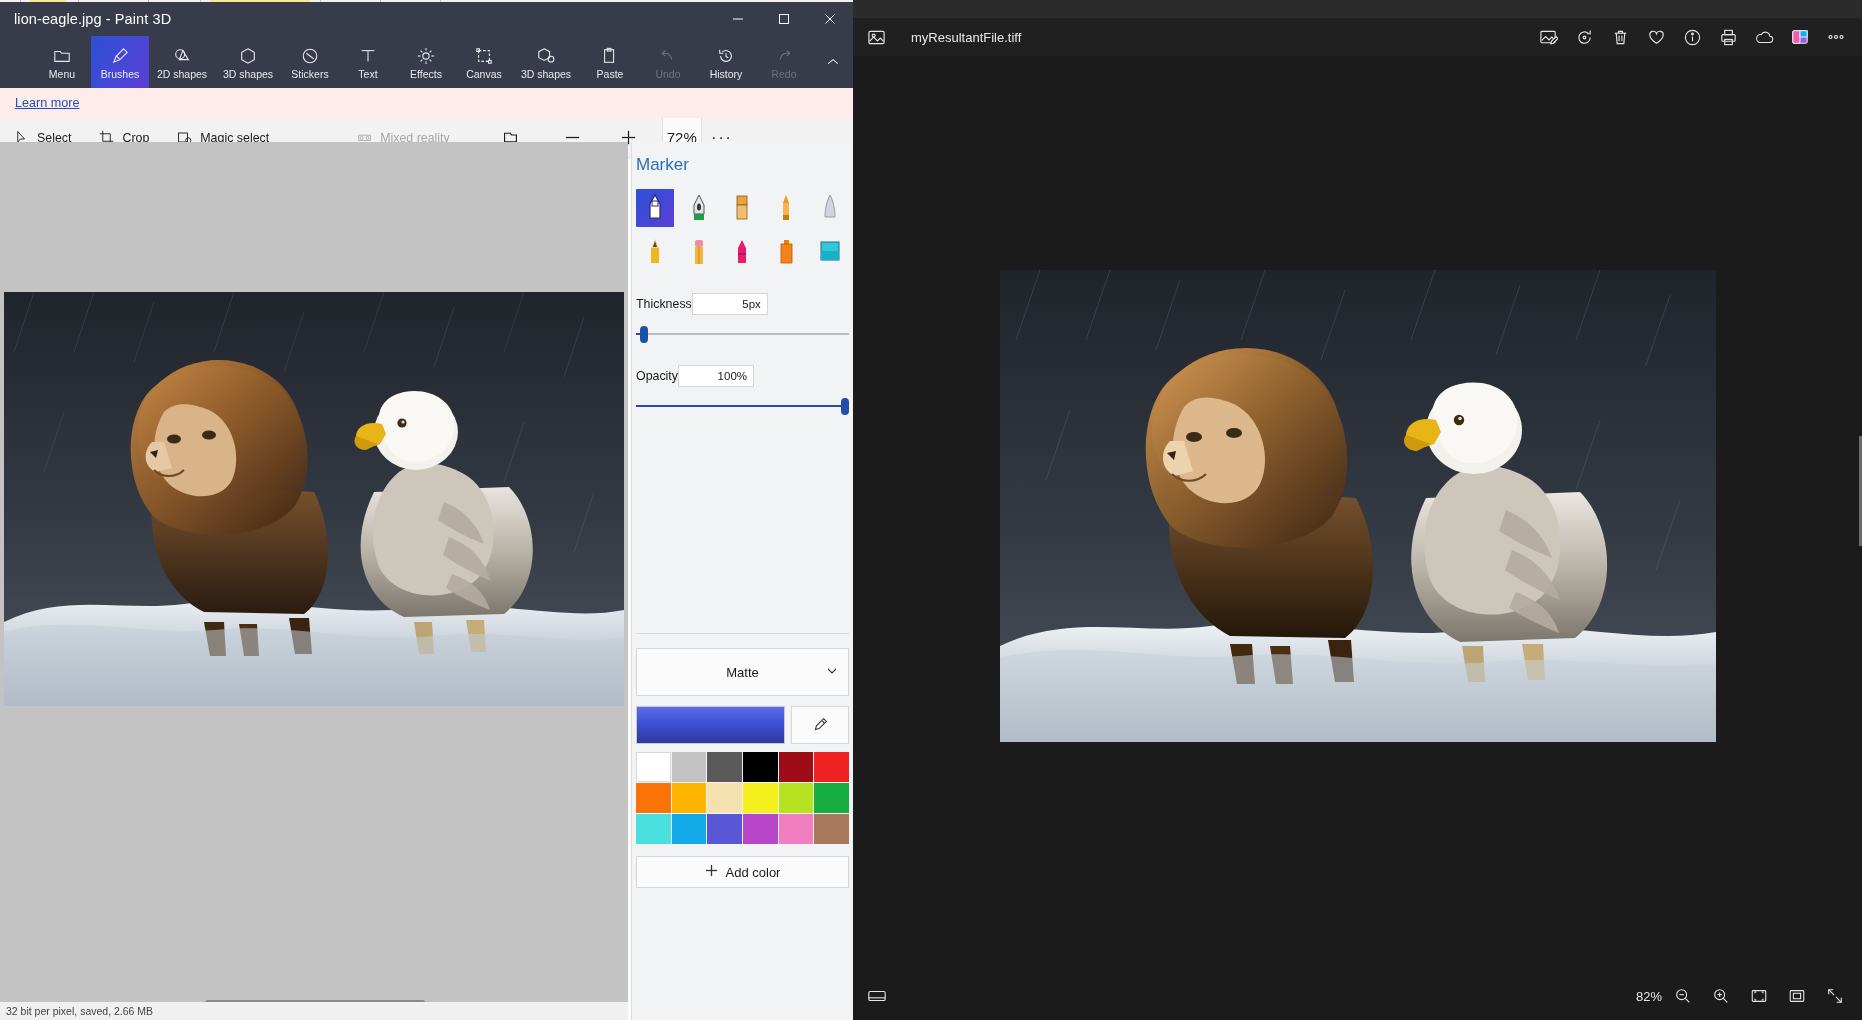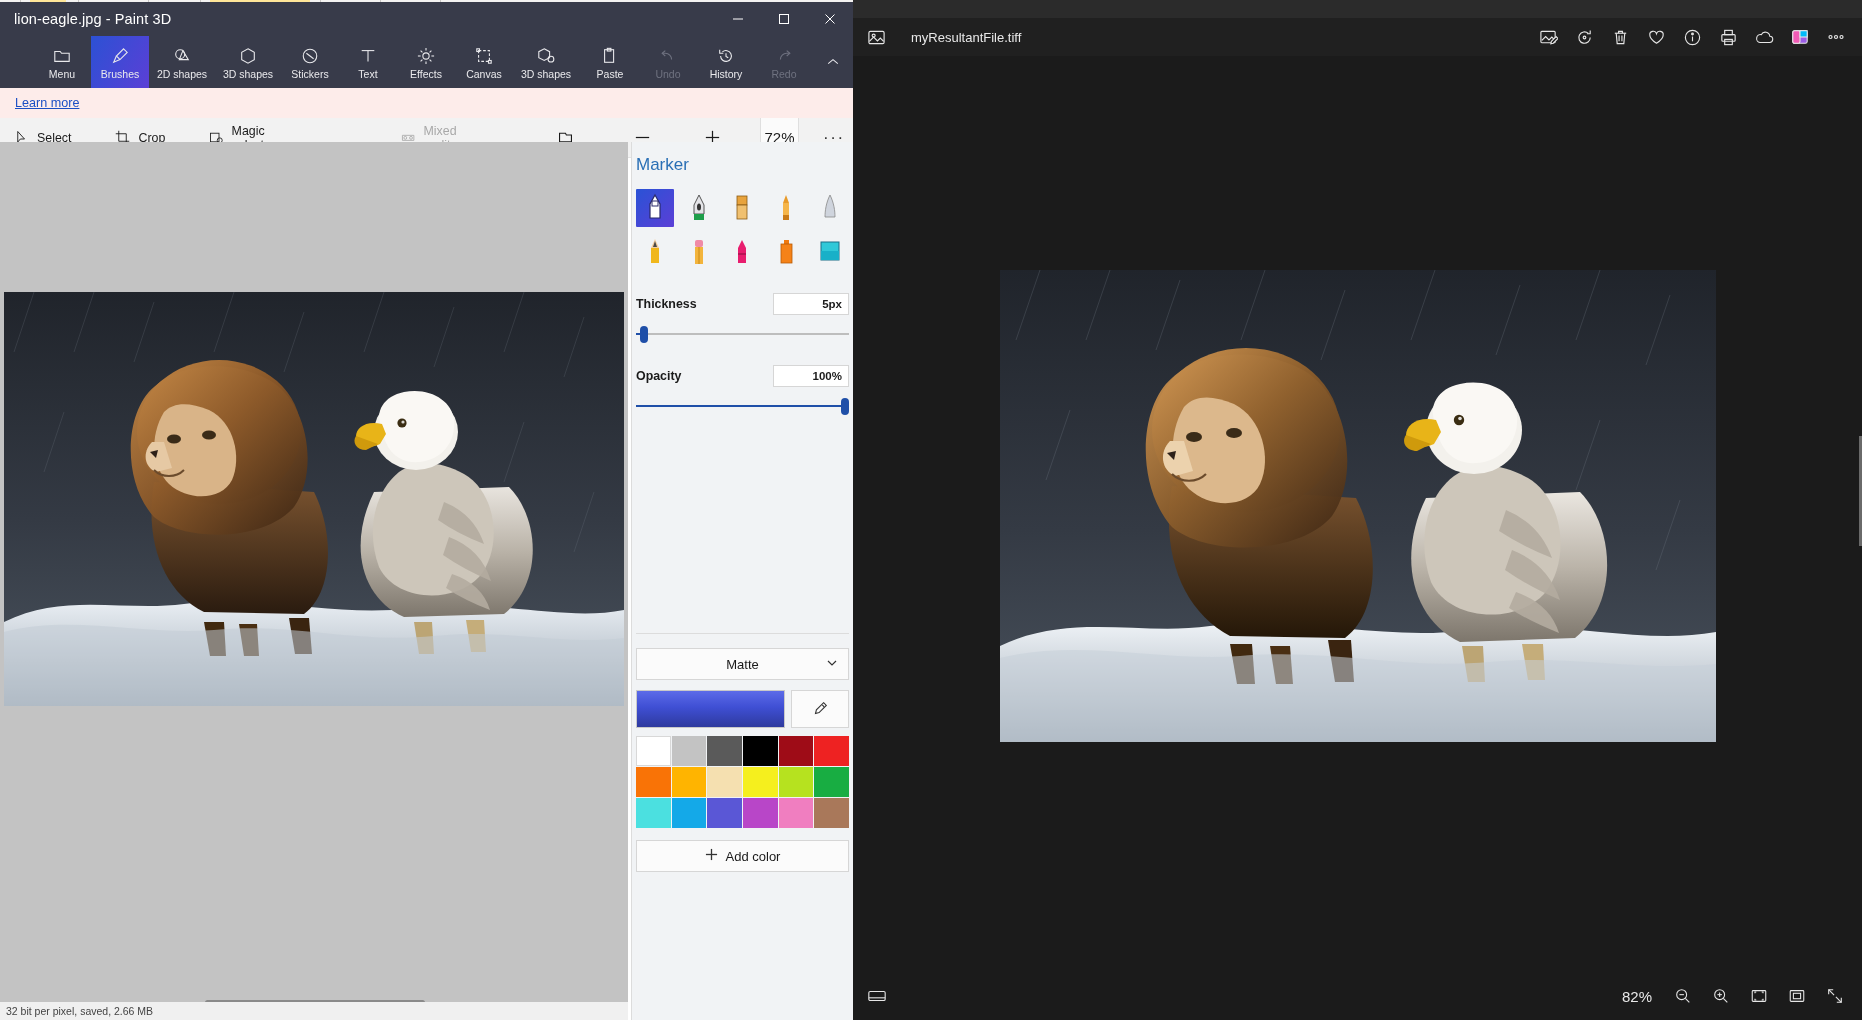--- a/index.html
+++ b/index.html
@@ -64,21 +64,21 @@
   
   .banner {
     height: 30px; background: #fdecea; display: flex; align-items: center;
     padding-left: 10px; font-size: 12.6px; color: #1a1a1a;
   }
   .banner a { color: #1c4fc4; text-decoration: underline; margin-left: 5px; }
 
   
   .subbar {
     height: 40px; background: #f2f2f2; display: flex; align-items: center;
-    border-bottom: 1px solid #e2e2e2; position: relative; gap: 16px;
+    border-bottom: 1px solid #e2e2e2; position: relative;
   }
   .sb-item {
     display: flex; align-items: center; gap: 8px; height: 40px;
     padding: 0 14px; font-size: 12.4px; color: #1a1a1a; cursor: default;
   }
   .sb-item.dim { color: #a8a8a8; }
   .sb-item svg { stroke: #1a1a1a; fill: none; stroke-width: 1.2; }
   .sb-item.dim svg { stroke: #a8a8a8; }
   .sb-icon-btn {
     width: 42px; height: 40px; display: flex; align-items: center; justify-content: center;
@@ -125,41 +125,40 @@
   }
   .tp-title { font-size: 17px; color: #2a6fb5; margin: 13px 0 14px 0; font-weight: 400; }
   .brush-grid { display: grid; grid-template-columns: repeat(5, 1fr); gap: 6px; }
   .brush-cell {
     height: 38px; display:flex; align-items:center; justify-content:center;
     border-radius: 1px; cursor: default; background: transparent;
   }
   .brush-cell.sel { background: linear-gradient(135deg,#2a52d6 0%,#5b3fd6 100%); }
   .slider-label { font-size: 12.4px; color: #1a1a1a; }
   .row-label {
-    display:flex; align-items:center; justify-content:space-between;
+    display:flex; align-items:center; 
     margin-top: 22px;
-    font-weight: bold;
   }
   .numbox {
     width: 76px; height: 22px; background:#ffffff; border:1px solid #d6d6d6;
     font-size: 11.5px; color:#1a1a1a; display:flex; align-items:center;
     justify-content:flex-end; padding-right: 6px;
   }
   .slider { position: relative; height: 18px; margin-top: 10px; }
   .slider .track {
     position:absolute; left:0; right:0; top: 8px; height: 2px; background:#bdbdbd;
   }
   .slider .fill { position:absolute; left:0; top:8px; height:2px; background:#1f4fa8; }
   .slider .knob {
     position:absolute; top: 1px; width: 8px; height: 17px; border-radius: 4px;
     background:#1f4fa8;
   }
   .tp-divider { border-top: 1px solid #dcdcdc; margin-top: 218px; }
   .dropdown {
-    margin-top: 14px; height: 32px; background:#fbfbfb; border: 1px solid #d6d6d6;
+    margin-top: 14px; height: 48px; background:#fbfbfb; border: 1px solid #d6d6d6;
     display:flex; align-items:center; justify-content:center; position:relative;
     font-size: 13px; color:#1a1a1a; cursor: default;
   }
   .dropdown .chev { position:absolute; right: 10px; top: 50%; transform: translateY(-50%); }
   .colorrow { margin-top: 10px; display:flex; gap: 6px; }
   .curcolor {
     flex: 1; height: 38px; border: 1px solid #c9c9c9;
     background: linear-gradient(180deg,#5c6be8 0%,#3f4fd4 45%,#2e3a9e 100%);
   }
   .eyedrop {
@@ -202,21 +201,21 @@
     background:#1b1b1b; display:flex; align-items:center; justify-content:center;
     overflow: hidden;
   }
   .ph-img-wrap { position: relative; width: 716px; height: 472px; overflow:hidden; }
   .ph-bottom {
     position:absolute; left:0; bottom:0; right:0; height: 48px;
     background:#1b1b1b; display:flex; align-items:center;
   }
   .ph-bl { margin-left: 14px; display:flex; align-items:center; }
   .ph-br { margin-left: auto; display:flex; align-items:center; padding-right: 10px; gap: 4px; }
-  .ph-zoomtext { font-size: 15px; color:#e8e8e8; margin-right: 10px; }
+  .ph-zoomtext { font-size: 13px; color:#e8e8e8; }
   .ph-bbtn { width: 34px; height:34px; display:flex; align-items:center; justify-content:center; }
   .ph-bbtn svg { stroke:#e6e6e6; fill:none; stroke-width:1.2; }
   .ph-scroll-r { position:absolute; right:0; top: 380px; width: 3px; height: 110px; background:#6a6a6a; }
 
   
   .art { position:absolute; inset:0; }
 </style>
 </head>
 <body>
 

